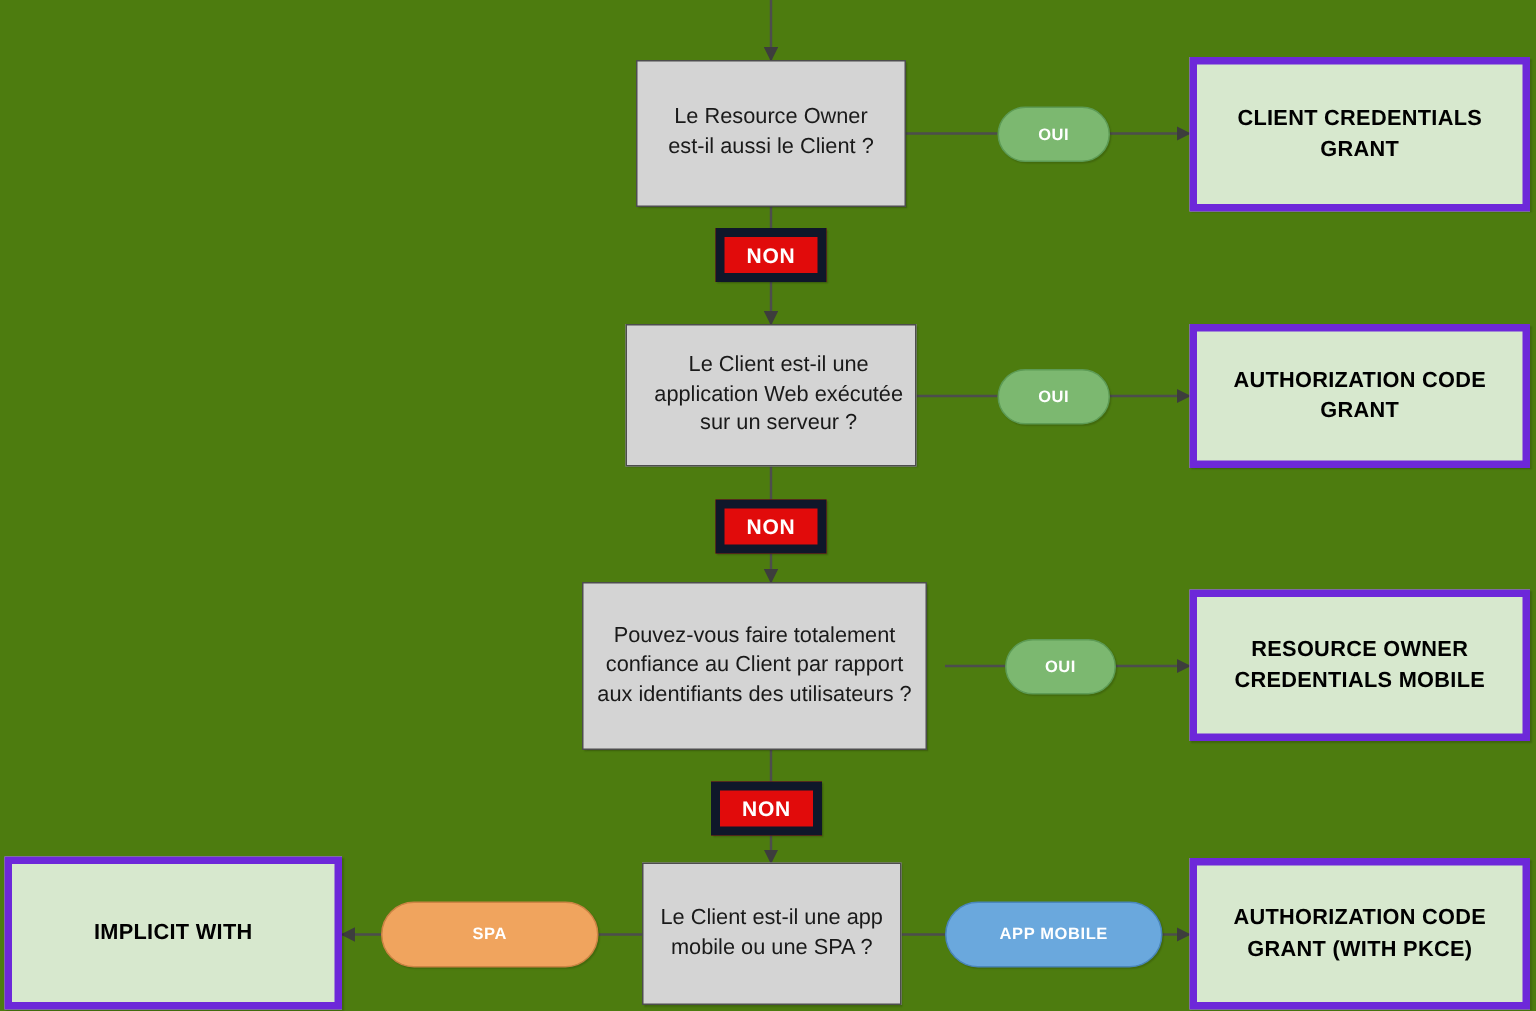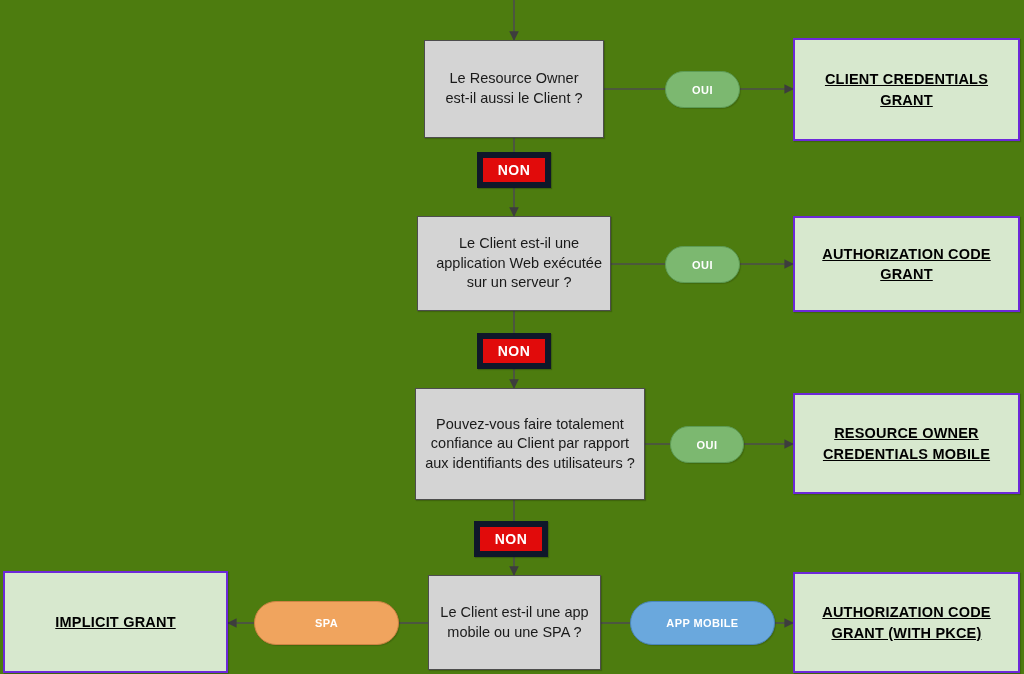--- a/index.html
+++ b/index.html
@@ -46,28 +46,27 @@
     box-shadow: 1px 1px 1px rgba(0,0,0,0.18);
   }
   .question .txt {
     padding: 0 8px;
     white-space: pre-line;
   }
 
   
   .result {
     background: #d7e8ce;
-    border: 2px solid #6d28d9;
+    border: 5px solid #6d28d9;
     color: #000000;
     font-size: 14.5px;
     line-height: 1.4;
     font-weight: bold;
     letter-spacing: 0.2px;
     box-shadow: 1px 1px 1px rgba(0,0,0,0.18);
-    text-decoration: underline;
   }
   .result .txt {
     padding: 0 10px;
     white-space: pre-line;
   }
 
   
   .pill {
     border-radius: 999px;
     color: #ffffff;
@@ -146,21 +145,21 @@
     <span class="txt">Le Resource Owner
 est-il aussi le Client ?</span>
   </div>
 
   <div class="node question" style="left:417px; top:216px; width:194px; height:95px;justify-content:flex-end;">
     <span class="txt">Le Client est-il une
 application Web exécutée
 sur un serveur ?</span>
   </div>
 
-  <div class="node question" style="left:415px; top:388px; width:230px; height:112px;">
+  <div class="node question" style="left:388px; top:388px; width:230px; height:112px;">
     <span class="txt">Pouvez-vous faire totalement
 confiance au Client par rapport
 aux identifiants des utilisateurs ?</span>
   </div>
 
   <div class="node question" style="left:428px; top:575px; width:173px; height:95px;">
     <span class="txt">Le Client est-il une app
 mobile ou une SPA ?</span>
   </div>
 
@@ -178,21 +177,21 @@
     <span class="txt">RESOURCE OWNER
 CREDENTIALS MOBILE</span>
   </div>
 
   <div class="node result" style="left:793px; top:572px; width:227px; height:101px;">
     <span class="txt">AUTHORIZATION CODE
 GRANT (WITH PKCE)</span>
   </div>
 
   <div class="node result" style="left:3px; top:571px; width:225px; height:102px;">
-    <span class="txt">IMPLICIT GRANT</span>
+    <span class="txt">IMPLICIT WITH</span>
   </div>
 
   <div class="node pill pill-oui" style="left:665px; top:71px; width:75px; height:37px;">
     <span>OUI</span>
   </div>
 
   <div class="node pill pill-oui" style="left:665px; top:246px; width:75px; height:37px;">
     <span>OUI</span>
   </div>
 

